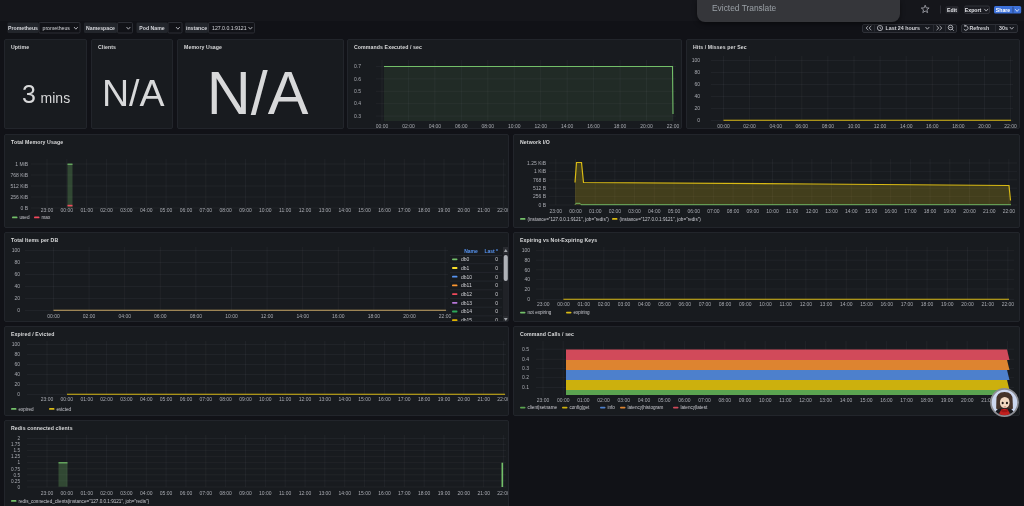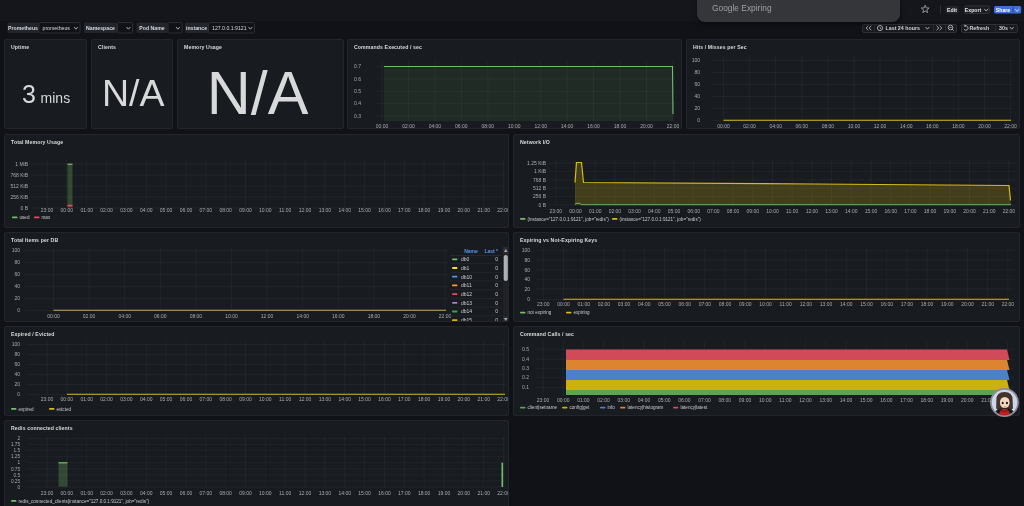--- a/index.html
+++ b/index.html
@@ -680,21 +680,21 @@
       <line x1="949.3" y1="27.5" x2="951.7" y2="27.5" stroke="#c9cad0" stroke-width="0.7"></line>
       <line x1="952.2" y1="29.2" x2="953.7" y2="30.7" stroke="#c9cad0" stroke-width="0.8"></line>
       <path d="M964.5,26.3 a2.2,2.2 0 1 1 -0.6,2.8" stroke="#c9cad0" stroke-width="0.8" fill="none"></path>
       <path d="M964.2,24.6 l0.4,1.9 1.8,-0.5 z" fill="#c9cad0"></path>
       <text x="969.5" y="29.9" font-size="5.3" fill="#d2d3d8" font-weight="600" font-family="Liberation Sans, sans-serif">Refresh</text>
       <line x1="995.5" y1="24.5" x2="995.5" y2="31.5" stroke="#2e3037" stroke-width="0.8"></line>
       <text x="999" y="29.9" font-size="5.3" fill="#d2d3d8" font-weight="600" font-family="Liberation Sans, sans-serif">30s</text>
       <path d="M1009.8,27 l1.9,2.2 1.9,-2.2" stroke="#b6b7bd" stroke-width="0.9" fill="none"></path>
     </svg>
     <div style="position:absolute;left:697px;top:0;width:203px;height:21.5px;background:#35363a;border-radius:0 0 8px 8px;box-shadow:0 2px 5px rgba(0,0,0,0.45);z-index:50;">
-      <div style="position:absolute;left:15px;top:3px;font-size:8.4px;color:#9aa0a6;">Google Expiring</div>
+      <div style="position:absolute;left:15px;top:3px;font-size:8.4px;color:#9aa0a6;">Evicted Translate</div>
     </div>
     <svg style="position:absolute;left:989.5px;top:388px;z-index:60" width="29" height="29" viewBox="0 0 32 32">
 <circle cx="16" cy="16" r="15" fill="#ccd7ef" stroke="#8b8c92" stroke-width="1.9"></circle>
 <clipPath id="avc">
         <circle cx="16" cy="16" r="14"></circle>
       </clipPath>
 <g clip-path="url(#avc)">
 <path d="M7,14 q-0.5,-9.5 9,-9.5 q9.5,0 9,9.5 l0.3,8.5 q-2,2 -4.5,2 l-9.5,0 q-2.5,0 -4.5,-2 z" fill="#45332a"></path>
 <path d="M3.5,32 q2,-8.5 7.5,-9.5 l10,0 q5.5,1 7.5,9.5 z" fill="#191a1f"></path>
 <path d="M9.5,31 q1.5,-8 6.5,-8 q5,0 6.5,8 z" fill="#c1201f"></path>

